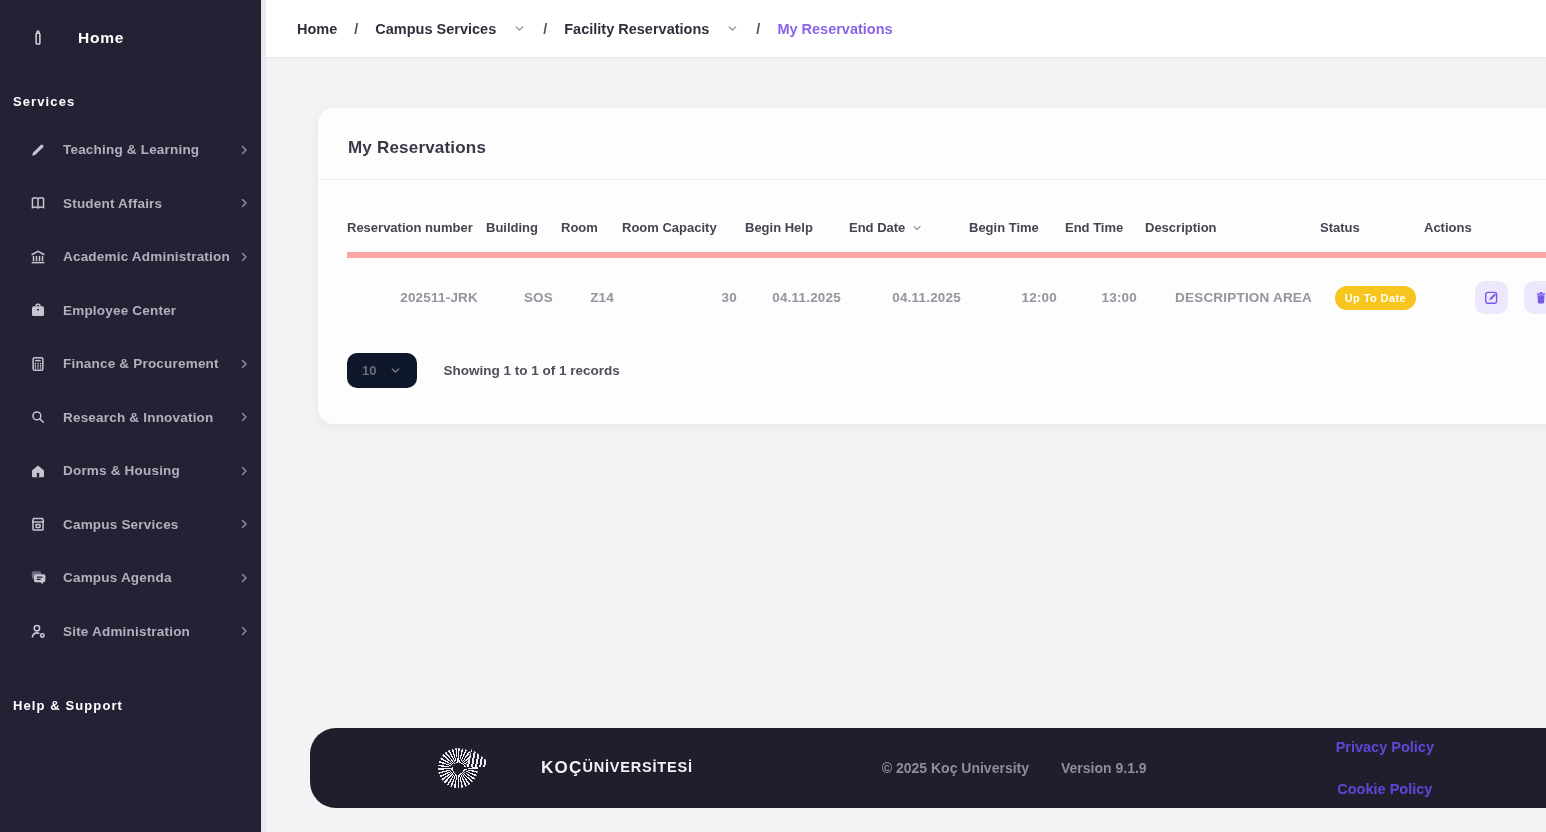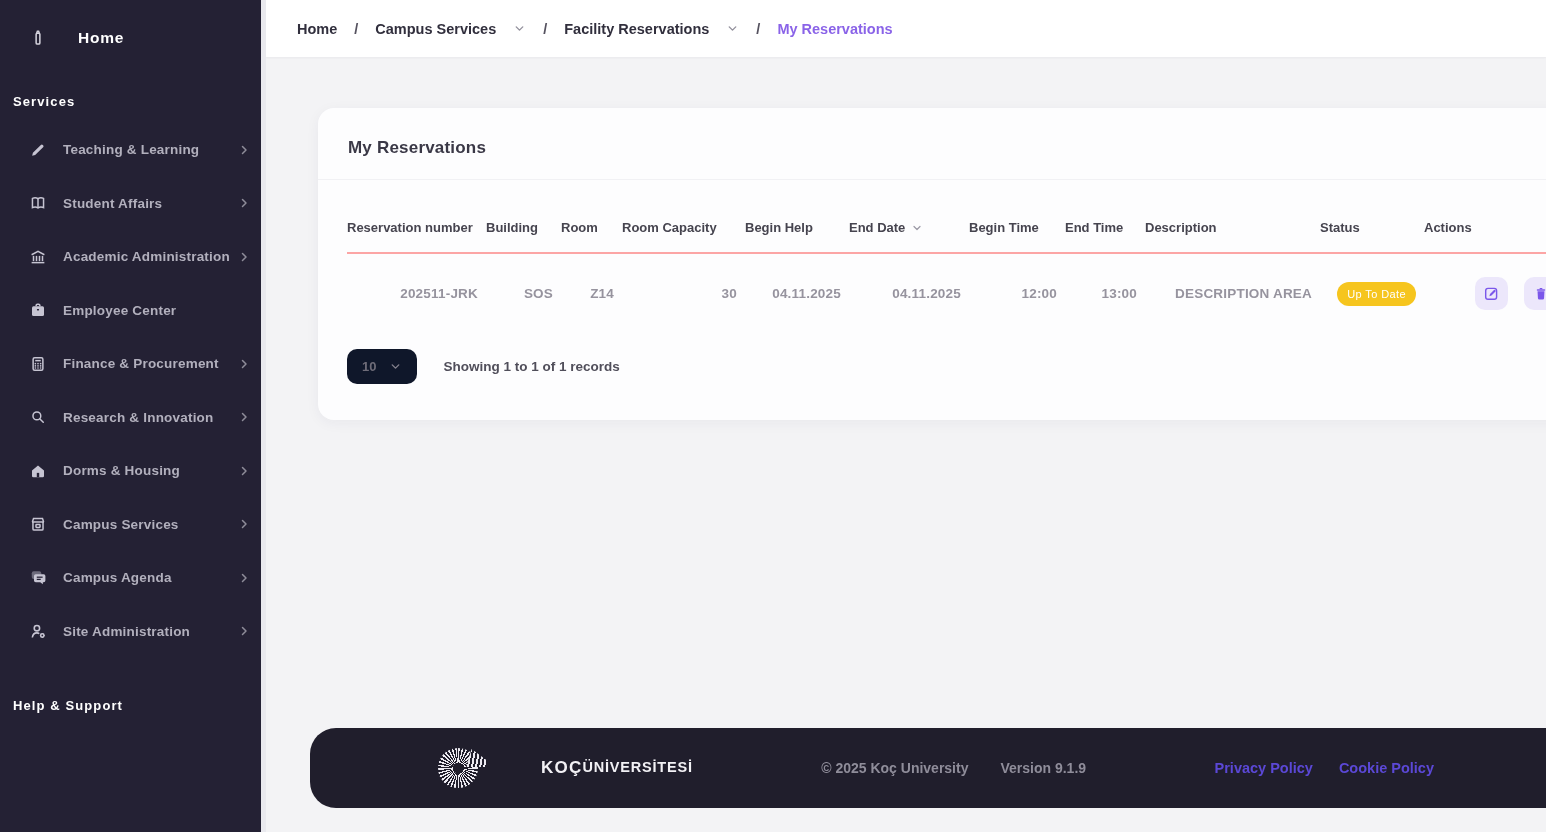--- a/index.html
+++ b/index.html
@@ -69,32 +69,32 @@
   }
   .card-title {
     margin: 0; padding: 30px 30px 21px;
     font-size: 17px; font-weight: 700; color: #3a3846; letter-spacing: 0.2px;
   }
   .card-divider { height: 1px; background: #f1f1f4; }
 
   table { border-collapse: collapse; table-layout: fixed; width: 1230px; margin-left: 29px; }
   thead th {
     text-align: left; font-size: 13px; font-weight: 700; color: #46444f;
-    padding: 40px 8px 17px 0; border-bottom: 2px solid #fca5a5;
+    padding: 40px 8px 17px 0; border-bottom: 6px solid #fca5a5;
     white-space: nowrap;
   }
   thead th .th-wrap { display: inline-flex; align-items: center; gap: 6px; }
   .sort-icon { color: #9b99a5; display: inline-flex; }
   tbody td {
     padding: 23px 8px 23px 0; font-size: 13.5px; font-weight: 600;
     color: #96939e; letter-spacing: 0.2px; white-space: nowrap; text-align: right;
   }
   .badge {
     display: inline-block; background: #f6c51e; color: #ffffff;
-    font-size: 11px; font-weight: 400; letter-spacing: 0.4px;
+    font-size: 11px; font-weight: 700; letter-spacing: 0.4px;
     padding: 6px 10px; border-radius: 13px;
   }
   .action-btn {
     display: inline-flex; align-items: center; justify-content: center;
     width: 33px; height: 33px; border: none; border-radius: 10px;
     background: #ece7fb; color: #7b57ea; cursor: pointer; margin-right: 12px;
     vertical-align: middle;
   }
 
   .pager { display: flex; align-items: center; gap: 26px; margin: 16px 0 0 29px; }
@@ -124,21 +124,21 @@
   }
   .shell-fan {
     position: absolute; right: -2px; top: 4px; width: 20px; height: 18px;
     background: repeating-linear-gradient(100deg, #eceaf1 0 2px, #201e2c 2px 4px);
     clip-path: polygon(0 100%, 28% 0, 100% 60%, 100% 100%);
   }
   .brand-text { display: flex; flex-direction: row; color: #f2f1f5; font-family: Liberation Sans, sans-serif; margin-left: 44px; }
   .brand-line1 { font-size: 17px; font-weight: 700; letter-spacing: 1.2px; line-height: 1.05; }
   .brand-line2 { font-size: 14.5px; font-weight: 700; letter-spacing: 0.8px; line-height: 1.15; }
   .footer-center { display: flex; align-items: center; gap: 32px; font-size: 14px; font-weight: 600; color: #8f8d9a; }
-  .footer-links { display: flex; align-items: center; gap: 26px; }
+  .footer-links { display: flex; align-items: center; gap: 26px; flex-direction: column; }
   .footer-links a { color: #5b48d6; font-size: 14.5px; font-weight: 700; text-decoration: none; cursor: pointer; }
 
   svg { display: block; }
 </style>
 </head>
 <body>
 
 <div class="app">
 
   <aside class="sidebar">

